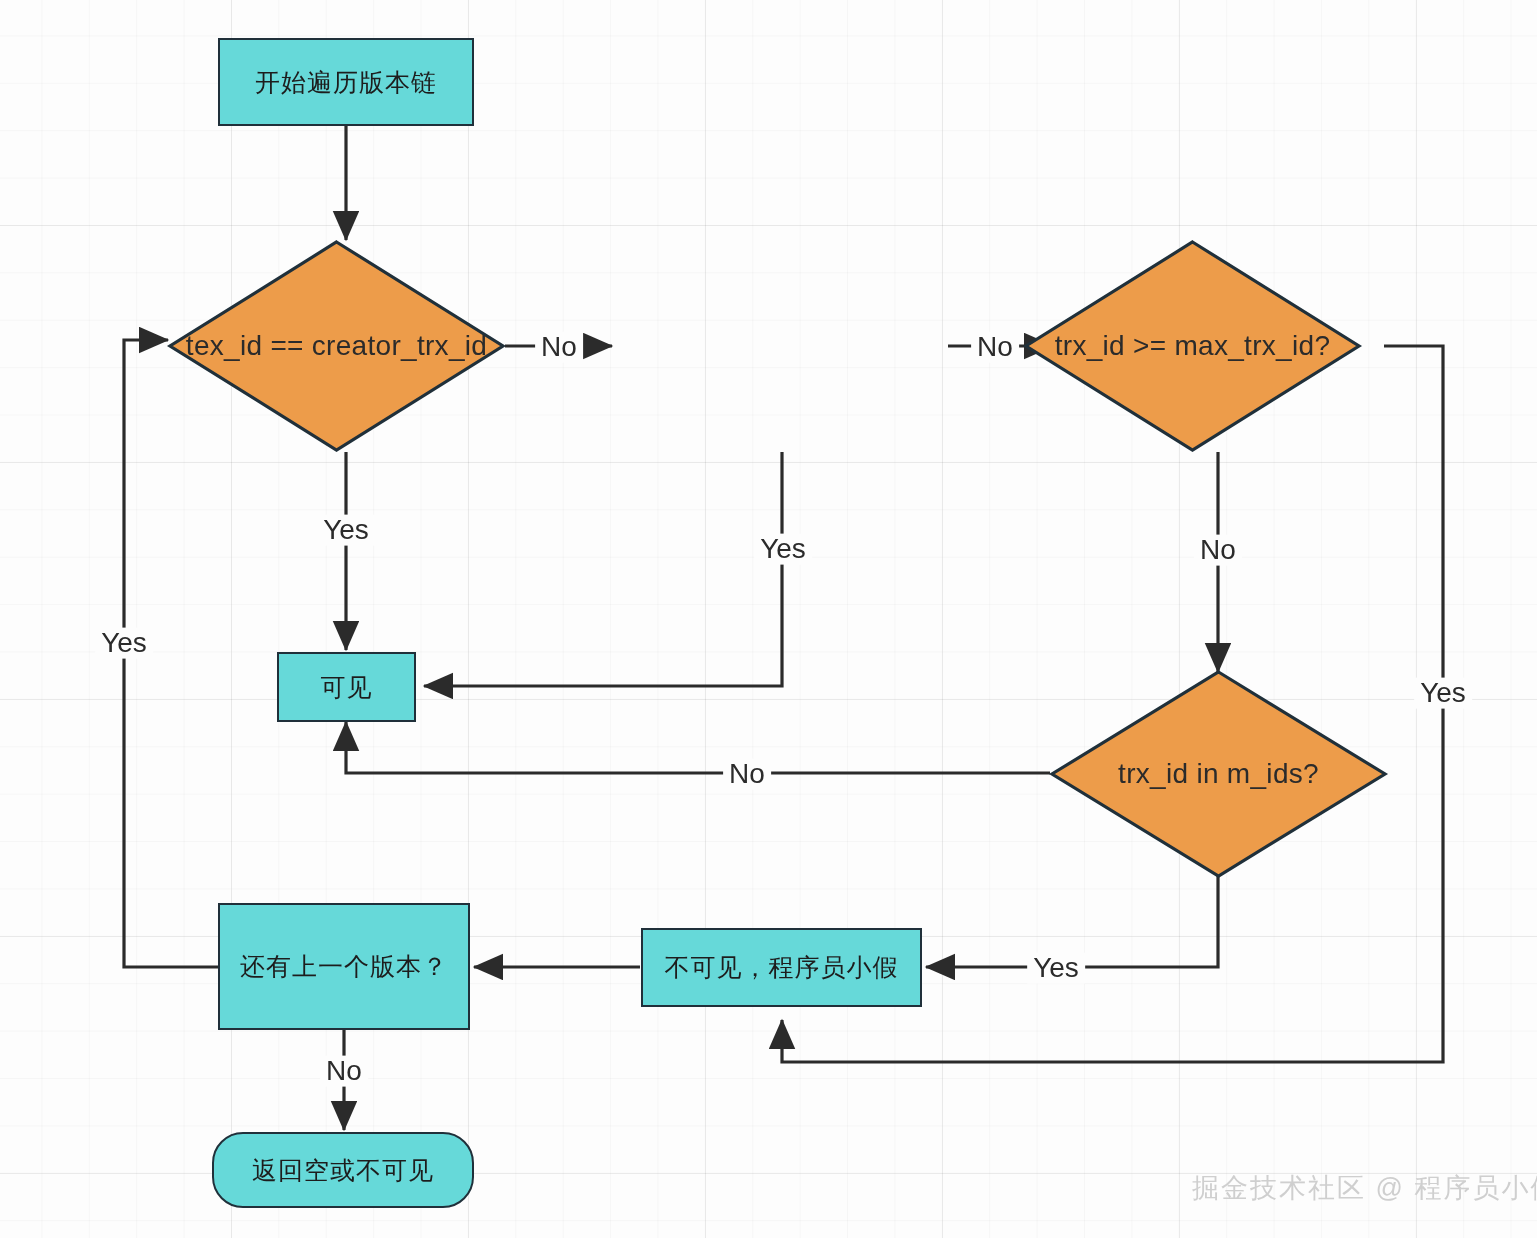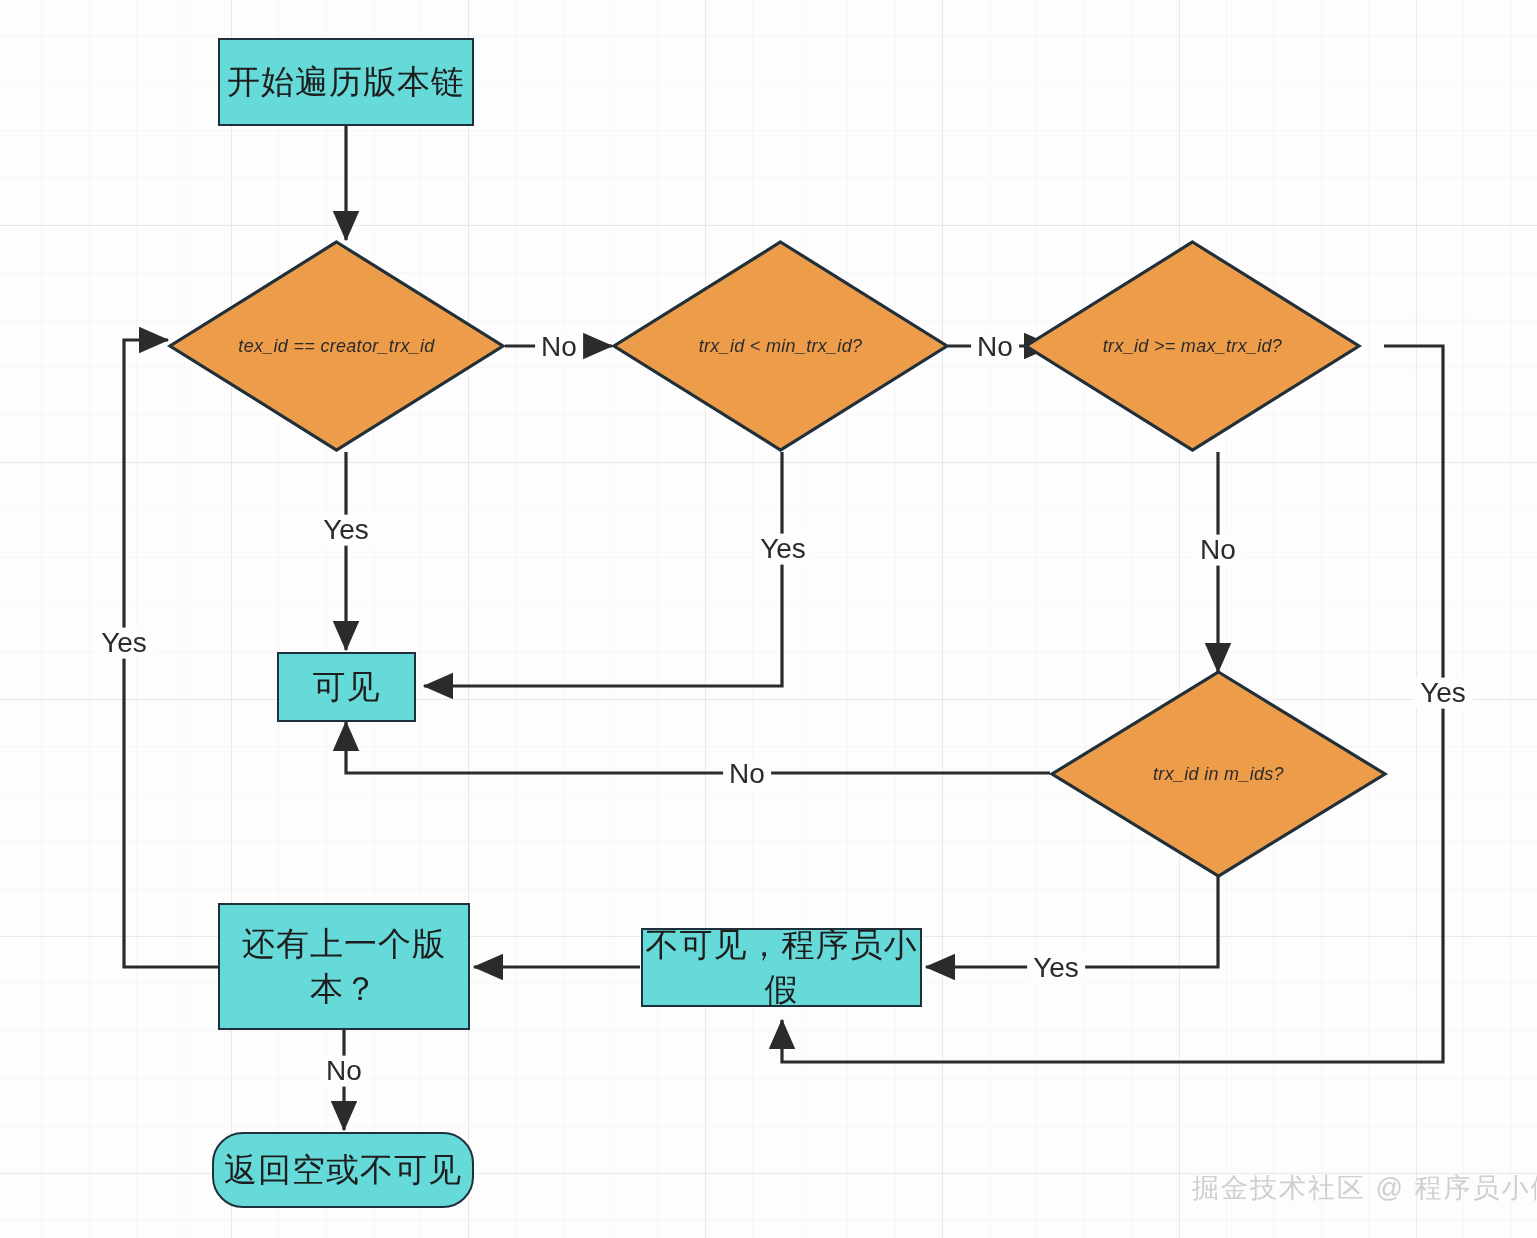--- a/index.html
+++ b/index.html
@@ -36,44 +36,43 @@
     box-sizing: border-box;
     display: flex;
     align-items: center;
     justify-content: center;
     text-align: center;
     color: #1d1d1d;
   }
   .proc {
     background: #66d9d9;
     border: 2.5px solid #20303a;
-    font-size: 33px;
+    font-size: 25px;
     letter-spacing: 1px;
   }
   .diamond-wrap {
     position: absolute;
   }
   .diamond-wrap svg {
     position: absolute;
     left: 0;
     top: 0;
     overflow: visible;
   }
   .diamond-label {
     position: absolute;
     left: 0; top: 0;
     width: 100%;
     height: 100%;
     display: flex;
     align-items: center;
     justify-content: center;
-    font-size: 18px;
+    font-size: 28px;
     color: #2b2b2b;
     letter-spacing: 0.3px;
-    font-style: italic;
   }
   .edge-label {
     position: absolute;
     font-size: 28px;
     color: #2b2b2b;
     background: #fdfdfd;
     padding: 0 6px;
     white-space: nowrap;
     transform: translate(-50%, -50%);
     line-height: 1.1;
@@ -129,26 +128,20 @@
     <span>开始遍历版本链</span>
   </div>
 
   <div class="diamond-wrap" style="left:168px; top:240px; width:337px; height:212px;">
     <svg width="337" height="212" viewBox="0 0 337 212">
       <polygon points="168.5,2 335,106 168.5,210 2,106" fill="#ed9c4a" stroke="#20303a" stroke-width="3.2"></polygon>
     </svg>
     <div class="diamond-label">tex_id == creator_trx_id</div>
   </div>
 
-  <div class="diamond-wrap" style="left:612px; top:240px; width:337px; height:212px;">
-    <svg width="337" height="212" viewBox="0 0 337 212">
-      <polygon points="168.5,2 335,106 168.5,210 2,106" fill="#ed9c4a" stroke="#20303a" stroke-width="3.2"></polygon>
-    </svg>
-    <div class="diamond-label">trx_id &lt; min_trx_id?</div>
-  </div>
 
   <div class="diamond-wrap" style="left:1024px; top:240px; width:337px; height:212px;">
     <svg width="337" height="212" viewBox="0 0 337 212">
       <polygon points="168.5,2 335,106 168.5,210 2,106" fill="#ed9c4a" stroke="#20303a" stroke-width="3.2"></polygon>
     </svg>
     <div class="diamond-label">trx_id &gt;= max_trx_id?</div>
   </div>
 
   <div class="diamond-wrap" style="left:1050px; top:670px; width:337px; height:208px;">
     <svg width="337" height="208" viewBox="0 0 337 208">

